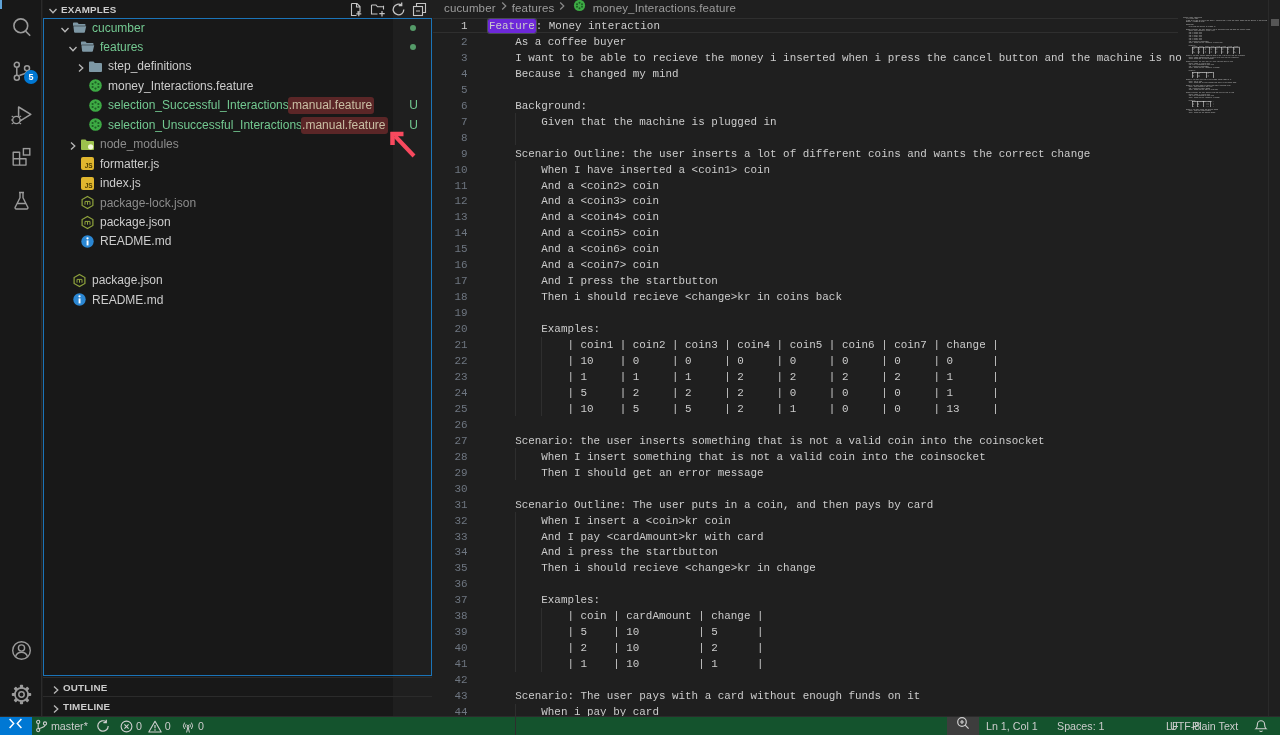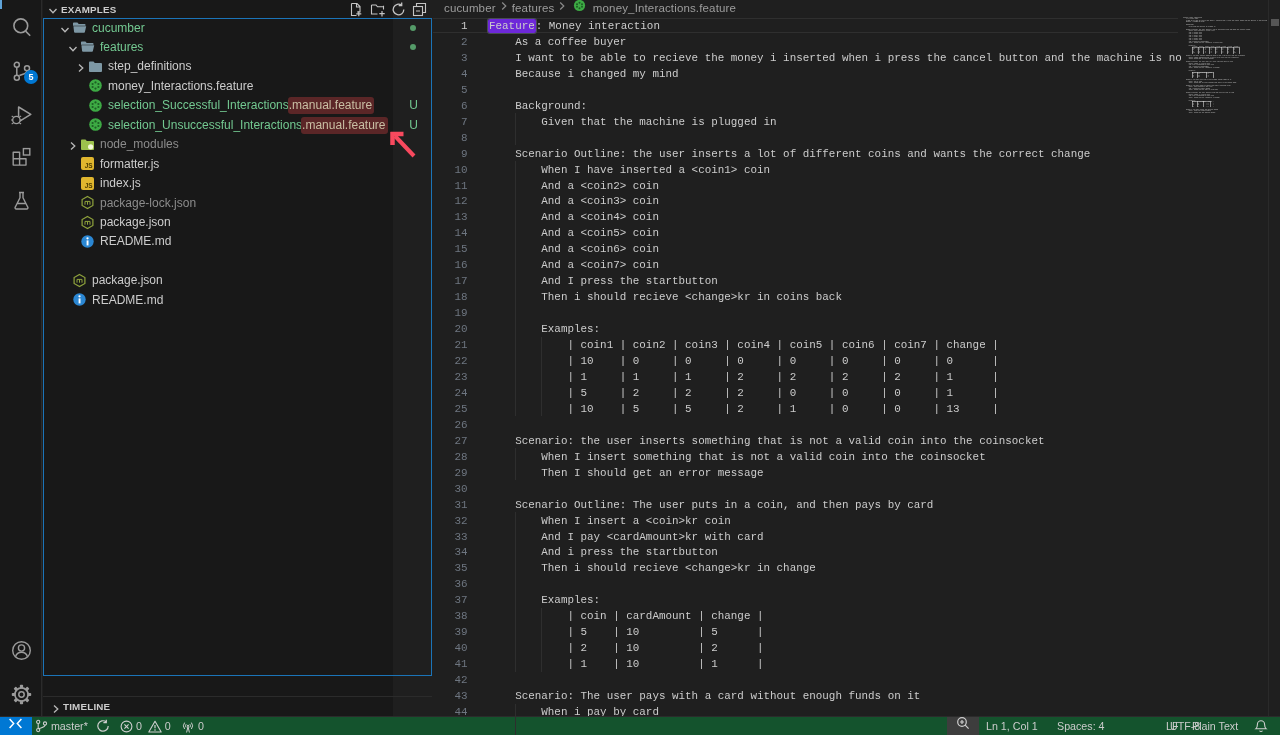--- a/index.html
+++ b/index.html
@@ -253,20 +253,26 @@
           </svg></span>
         <span class="tlab" style="left:49px"><span class="wht">package.json</span></span>
       </div>
 <div class="trow" style="top:290.30px">
         <span class="ticon" style="left:29px"><svg class="" width="15" height="15" viewBox="0 0 15 15">
             <circle cx="7.5" cy="7.5" r="6.2" fill="#2b87d3"></circle>
             <rect x="6.6" y="6.4" width="1.9" height="5" fill="#fff"></rect>
             <circle cx="7.5" cy="4.3" r="1.15" fill="#fff"></circle>
           </svg></span>
         <span class="tlab" style="left:49px"><span class="wht">README.md</span></span>
+      </div>
+  <div class="sect" style="top:677px">
+        <span class="schev"><svg class="" width="12" height="12" viewBox="0 0 12 12">
+            <path d="M4 2.5 L7.8 6 L4 9.5" fill="none" stroke="#b8b8b8" stroke-width="1.3"></path>
+          </svg></span>
+        <span class="stit">OUTLINE</span>
       </div>
   <div class="sect" style="top:696px">
         <span class="schev"><svg class="" width="12" height="12" viewBox="0 0 12 12">
             <path d="M4 2.5 L7.8 6 L4 9.5" fill="none" stroke="#b8b8b8" stroke-width="1.3"></path>
           </svg></span>
         <span class="stit">TIMELINE</span>
       </div>
 </div>
 
 <div id="editor">
@@ -491,21 +497,21 @@
   <div class="it" style="left:181px"><svg class="" width="14" height="13" viewBox="0 0 14 13">
           <path d="M3.6 2.6 a5.2 5.2 0 0 0 0 6.4 M10.4 2.6 a5.2 5.2 0 0 1 0 6.4 M5.1 4.2 a2.8 2.8 0 0 0 0 3.2 M8.9 4.2 a2.8 2.8 0 0 1 0 3.2" fill="none" stroke="#cfcfcf" stroke-width="1"></path>
           <circle cx="7" cy="5.8" r="1" fill="#cfcfcf"></circle>
           <path d="M7 6.6 L5.6 12.5 M7 6.6 L8.4 12.5" stroke="#cfcfcf" stroke-width="1"></path>
         </svg><span> 0</span></div>
   <div id="zoombox"><svg class="" width="14" height="14" viewBox="0 0 14 14">
           <circle cx="6" cy="6" r="4.3" fill="none" stroke="#cfcfcf" stroke-width="1.2"></circle>
           <path d="M9.2 9.2 L12.6 12.6 M4 6 h4 M6 4 v4" fill="none" stroke="#cfcfcf" stroke-width="1.2"></path>
         </svg></div>
   <div class="it" style="left:986px">Ln 1, Col 1</div>
-  <div class="it" style="left:1057px">Spaces: 4</div>
+  <div class="it" style="left:1057px">Spaces: 1</div>
   <div class="it" style="left:1170px">UTF-8</div>
   <div class="it" style="left:1166px">LF</div>
   <div class="it" style="left:1192px">Plain Text</div>
   <div class="it" style="left:1254px"><svg class="" width="14" height="14" viewBox="0 0 14 14">
           <path d="M7 1.8 a3.6 3.6 0 0 1 3.6 3.6 c0 2.8 .9 3.8 1.6 4.4 H1.8 c.7-.6 1.6-1.6 1.6-4.4 A3.6 3.6 0 0 1 7 1.8 z" fill="none" stroke="#cfcfcf" stroke-width="1.1"></path>
           <path d="M5.6 11.6 a1.5 1.5 0 0 0 2.8 0" fill="none" stroke="#cfcfcf" stroke-width="1.1"></path>
         </svg></div>
 </div>
 
 <div style="position:absolute;left:515.16px;top:113.26px;width:1px;height:31.92px;background:#2e2e2e"></div>

